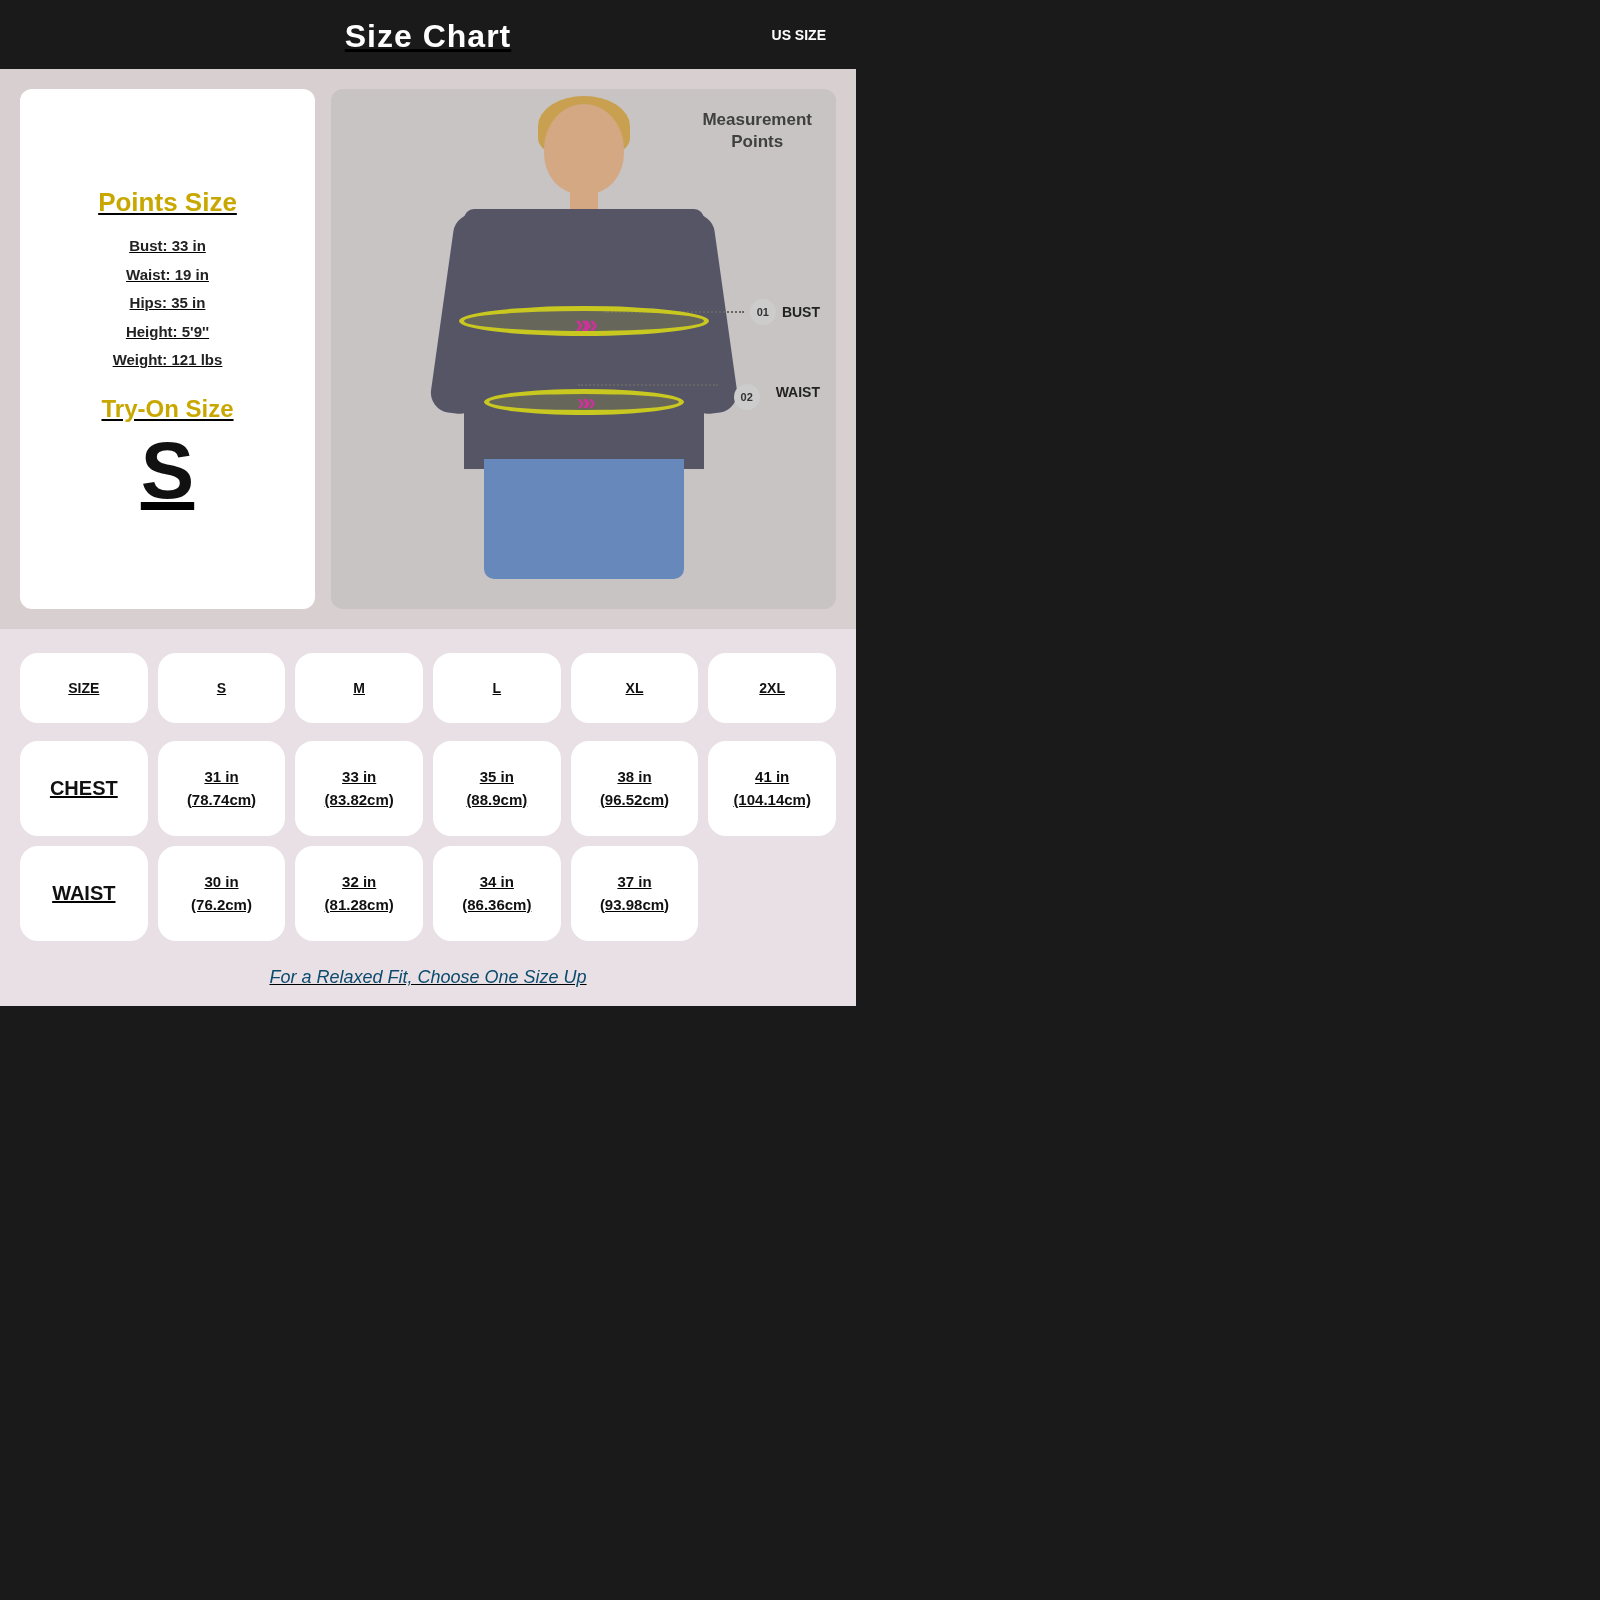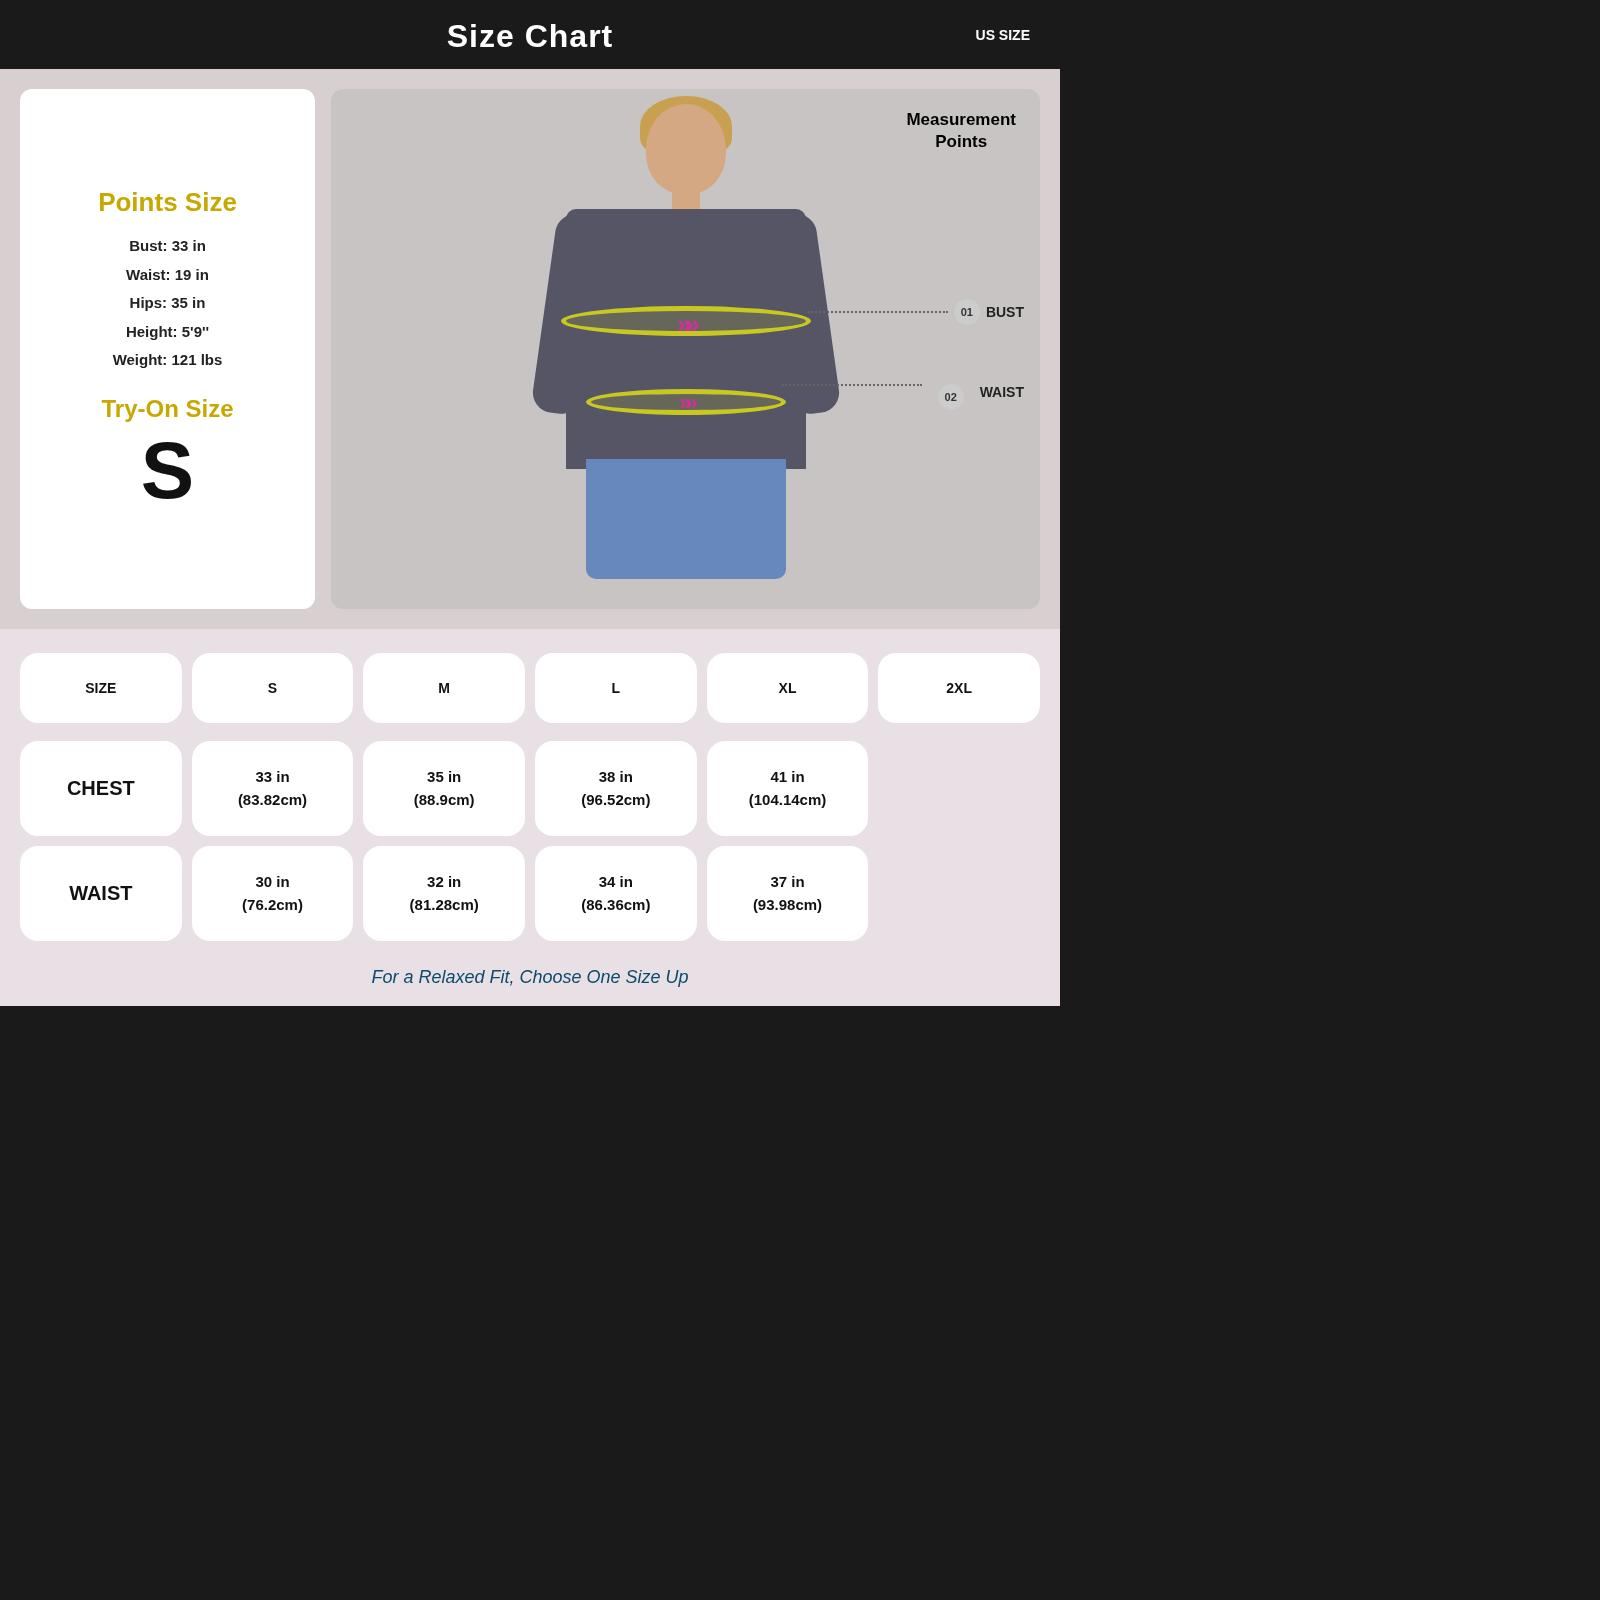--- a/index.html
+++ b/index.html
@@ -3,22 +3,23 @@
   <meta charset="utf-8">
   <style>
     * { box-sizing: border-box; margin: 0; padding: 0; }
     body {
       width: 1060px;
       background: #1a1a1a;
       font-family: Arial, sans-serif;
     }
 
     .page-wrapper {
-      width: 1060px;
+      width: 856px;
       background: #1a1a1a;
+      text-decoration: underline;
     }
 
     
     .header {
       background: #1a1a1a;
       padding: 18px 30px 14px 30px;
       display: flex;
       align-items: center;
       justify-content: center;
       position: relative;
@@ -103,21 +104,21 @@
       justify-content: center;
     }
 
     
     .measurement-points {
       position: absolute;
       top: 20px;
       right: 24px;
       font-size: 17px;
       font-weight: bold;
-      color: #000000;
+      color: #404040;
       text-align: center;
       line-height: 1.3;
     }
     .dotted-line {
       width: 180px;
       border-top: 2.5px dotted #888;
     }
     .measurement-badge {
       background: #ccc;
       border-radius: 50%;
@@ -376,20 +377,21 @@
       <div class="size-cell header-cell">SIZE</div>
       <div class="size-cell header-cell">S</div>
       <div class="size-cell header-cell">M</div>
       <div class="size-cell header-cell">L</div>
       <div class="size-cell header-cell">XL</div>
       <div class="size-cell header-cell">2XL</div>
     </div>
 
     <div class="size-table" style="margin-bottom:10px;">
       <div class="size-cell label-cell chest-data">CHEST</div>
+      <div class="size-cell data-cell chest-data">31 in<br>(78.74cm)</div>
       <div class="size-cell data-cell chest-data">33 in<br>(83.82cm)</div>
       <div class="size-cell data-cell chest-data">35 in<br>(88.9cm)</div>
       <div class="size-cell data-cell chest-data">38 in<br>(96.52cm)</div>
       <div class="size-cell data-cell chest-data">41 in<br>(104.14cm)</div>
     </div>
 
     <div class="size-table">
       <div class="size-cell label-cell waist-data">WAIST</div>
       <div class="size-cell data-cell waist-data">30 in<br>(76.2cm)</div>
       <div class="size-cell data-cell waist-data">32 in<br>(81.28cm)</div>

